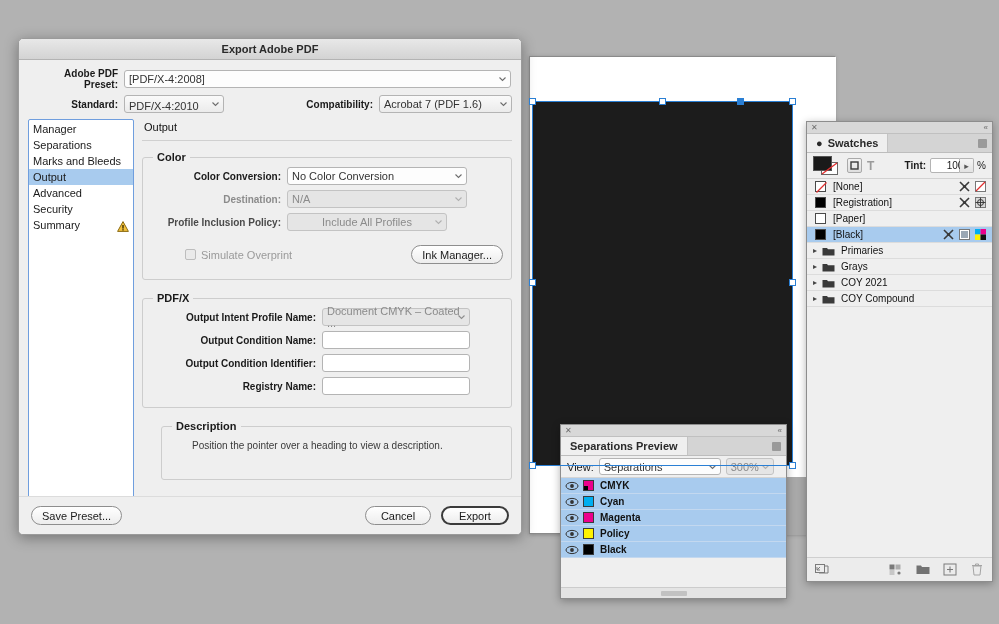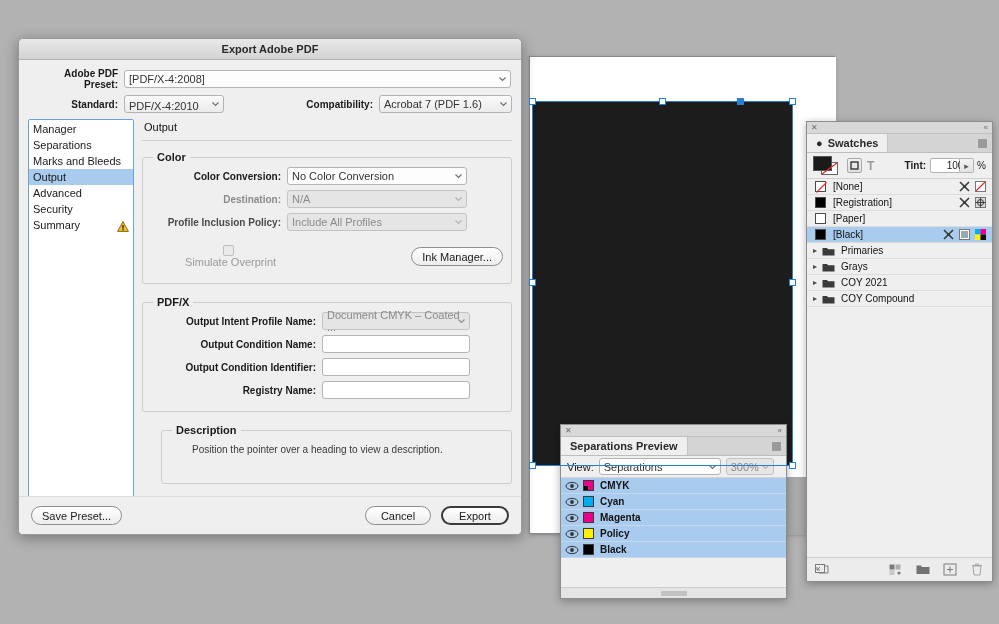--- a/index.html
+++ b/index.html
@@ -364,32 +364,32 @@
               <span class="chev">
                 <svg width="7" height="7" viewBox="0 0 7 7">
                     <path d="M0.5 2 L3.5 5 L6.5 2" fill="none" stroke="#b0b0b0" stroke-width="1.1"></path>
                   </svg>
               </span>
             </div>
           </div>
 
           <div class="form-row">
             <div class="form-label" style="width:130px; margin-right:6px; color:#4a4a4a;">Profile Inclusion Policy:</div>
-            <div class="ctl dim" style="width:180px;">
+            <div class="ctl dim" style="width:160px;justify-content:center;">
               <span>Include All Profiles</span>
               <span class="chev">
                 <svg width="7" height="7" viewBox="0 0 7 7">
                     <path d="M0.5 2 L3.5 5 L6.5 2" fill="none" stroke="#b0b0b0" stroke-width="1.1"></path>
                   </svg>
               </span>
             </div>
           </div>
 
           <div class="form-row" style="margin-top:14px; align-items:center;">
-            <div style="display:flex; align-items:center; margin-left:34px;flex-direction:column;">
+            <div style="display:flex; align-items:center; margin-left:34px;">
               <span class="chk"></span>
               <span class="chk-label">Simulate Overprint</span>
             </div>
             <div class="btn" style="margin-left:auto; margin-right:0;">
               <span>Ink Manager...</span>
             </div>
           </div>
         </fieldset>
 
         <fieldset class="group">

